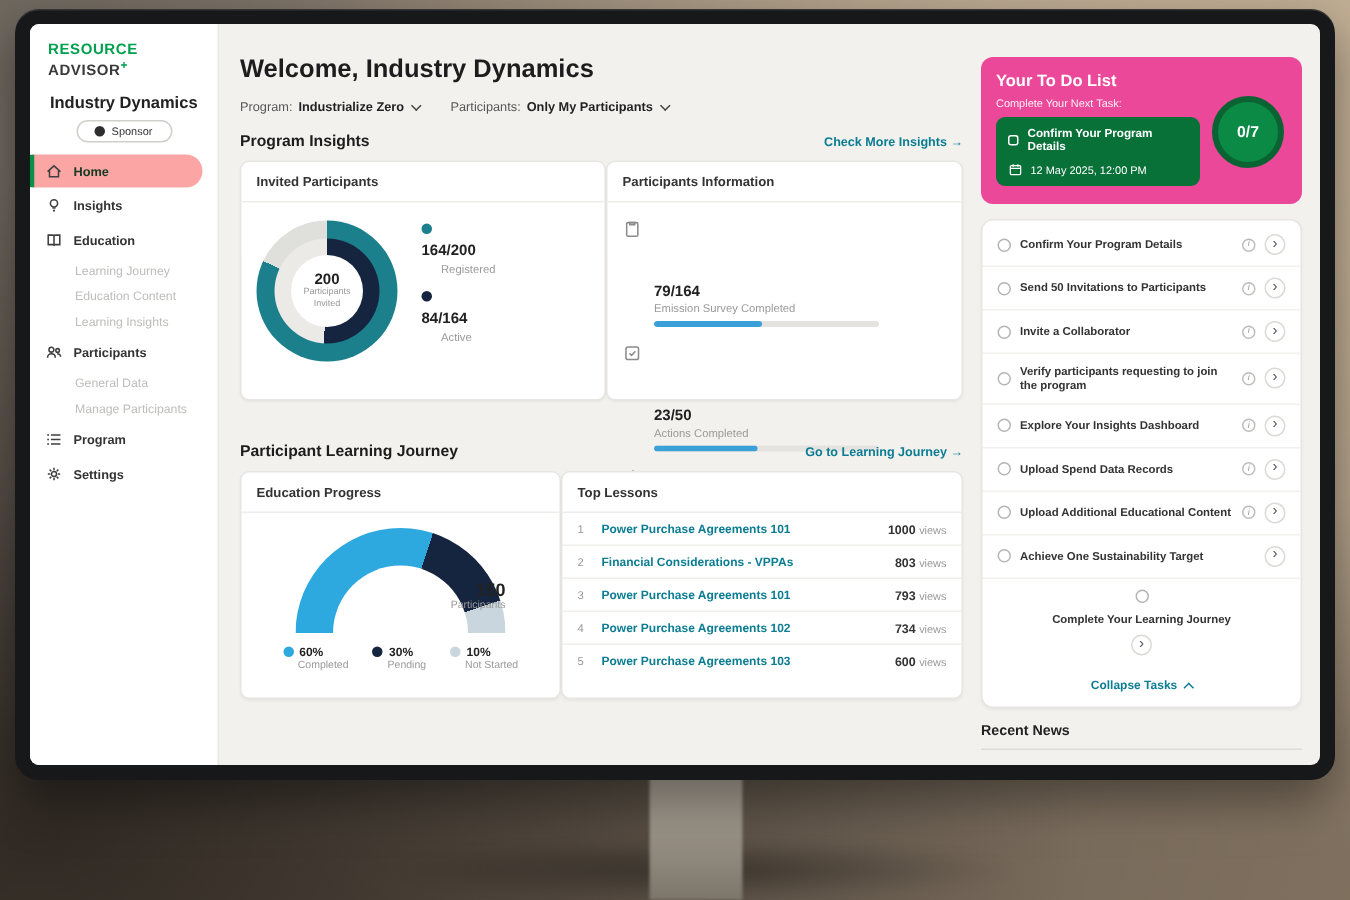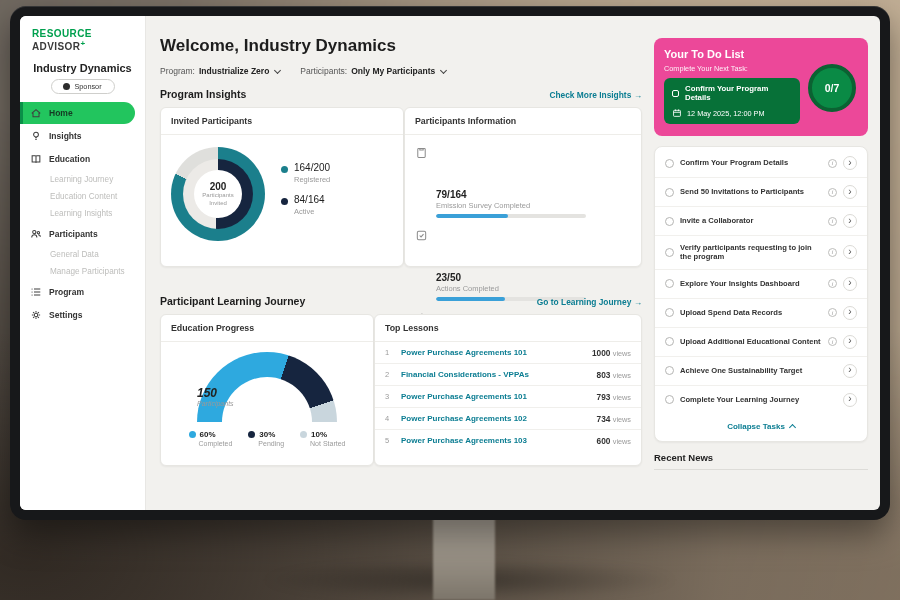--- a/index.html
+++ b/index.html
@@ -31,21 +31,21 @@
   .sidebar { flex:0 0 126px; background:#fff; border-right:1px solid #e8e7e4; padding-top:12px; }
   .logo { padding:0 12px 8px; font-size:10px; font-weight:800; letter-spacing:0.4px; }
   .logo .lg { color:#00a04e; } .logo .ld { color:#3a3a3a; } .logo sup { color:#00a04e; font-size:8px; }
   .org { text-align:center; font-size:11px; font-weight:700; color:#222; margin-top:2px; }
   .sponsor { display:flex; align-items:center; gap:4px; justify-content:center; width:64px; margin:5px auto 8px;
     border:1px solid #cfcfcc; border-radius:10px; padding:2px 6px; font-size:7.3px; color:#333; }
   .sponsor .sdot { width:7px; height:7px; border-radius:50%; background:#2d2d2d; }
   .nav-item { display:flex; align-items:center; gap:7px; padding:5px 10px; margin:1px 0; font-size:8.5px;
     font-weight:700; color:#333; cursor:pointer; }
   .nav-item .nicon { width:12px; height:12px; color:#3f3f3f; display:inline-flex; }
-  .nav-item.active { background:#22c55e; border-left:3px solid #0a9048; padding-left:7px;
+  .nav-item.active { background:#fca5a5; border-left:3px solid #0a9048; padding-left:7px;
     border-radius:0 14px 14px 0; margin-right:10px; color:#143a23; }
   .nav-sub { padding:4px 10px 4px 30px; font-size:8.2px; color:#bdbdbb; cursor:pointer; }
 
   
   .content { flex:1; display:flex; gap:12px; padding:12px 12px 0 14px; overflow:hidden; }
   .main { flex:0 0 482px; }
   .welcome { font-size:17px; font-weight:800; color:#1d1d1d; margin:8px 0 10px; }
   .filters { display:flex; gap:20px; font-size:8.5px; color:#555; margin-bottom:12px; align-items:center; }
   .filter { cursor:pointer; display:flex; align-items:center; }
   .fval { font-weight:800; color:#222; margin-left:4px; }
@@ -65,42 +65,42 @@
   .inv-body { display:flex; align-items:center; gap:16px; padding:12px 10px; }
   .donut { width:94px; height:94px; border-radius:50%; position:relative; flex:0 0 94px;
     background:conic-gradient(#1b7f8c 0 82%, #dfdfdc 82% 100%); }
   .donut .d2 { position:absolute; inset:12px; border-radius:50%;
     background:conic-gradient(#16253f 0 51%, #eceae7 51% 100%); }
   .donut .hole { position:absolute; inset:23px; border-radius:50%; background:#fff;
     display:flex; flex-direction:column; align-items:center; justify-content:center; text-align:center; }
   .hole .hv { font-size:10px; font-weight:800; color:#222; }
   .hole .hl { font-size:6px; color:#999; width:36px; line-height:1.2; }
   .legend-item { margin-bottom:10px; }
-  .legend-top { display:flex; align-items:flex-end; gap:6px; font-size:10px; font-weight:400; color:#222; }
+  .legend-top { display:flex; align-items:flex-start; gap:6px; font-size:10px; font-weight:700; color:#222;flex-direction:column; }
   .ldot { width:7px; height:7px; border-radius:50%; }
   .legend-sub { font-size:7.5px; color:#9a9a9a; margin:2px 0 0 13px; }
 
   
   .card-info { flex:1; height:160px; }
   .stat { display:flex; gap:8px; margin-bottom:10px; }
   .sicon { width:13px; height:13px; color:#8b8b8b; flex:0 0 13px; margin-top:1px; }
   .sval { font-size:10px; font-weight:700; color:#222;margin-top:44px; }
   .slab { font-size:7.5px; color:#9a9a9a; margin-top:1px; }
   .sbar { margin-top:4px; width:150px; height:4px; background:#e4e3e0; border-radius:2px; overflow:hidden; }
   .sbar i { display:block; height:100%; background:#3aa0d8; border-radius:2px; }
   .w48 { width:48%; } .w46 { width:46%; }
 
   
   .card-edu { width:214px; height:152px; }
   .gauge-wrap { position:relative; width:140px; height:70px; margin:10px auto 0; }
   .gauge { position:absolute; inset:0; overflow:hidden; }
   .gauge .arc { position:absolute; top:0; left:0; width:140px; height:140px; border-radius:50%;
     background:conic-gradient(from 270deg, #2ea9df 0 30%, #16253f 30% 45%, #c9d6dd 45% 50%, transparent 50% 100%); }
   .gauge .ghole { position:absolute; left:25px; top:25px; width:90px; height:90px; border-radius:50%; background:#fff; }
-  .gauge-label { position:absolute; left:0; right:0; top:34px; text-align:left;font-style:italic; }
+  .gauge-label { position:absolute; left:0; right:0; top:34px; text-align:right; }
   .gauge-label .gv { font-size:12px; font-weight:800; color:#222; }
   .gauge-label .gl { font-size:7px; color:#999; }
   .edu-legend { display:flex; justify-content:center; gap:16px; margin-top:8px; }
   .edu-leg-top { display:flex; align-items:center; gap:4px; font-size:8px; font-weight:800; color:#222; }
   .edu-leg-sub { font-size:7px; color:#9a9a9a; margin:1px 0 0 10px; }
 
   
   .card-lessons { flex:1; height:152px; }
   .lesson { display:flex; align-items:center; gap:8px; padding:5.5px 10px; border-bottom:1px solid #f0efec; cursor:pointer; }
   .lesson:last-child { border-bottom:none; }
@@ -468,21 +468,21 @@
               <span class="tcheck"></span>
               <span class="tlabel">Upload Additional Educational Content</span>
               <span class="tinfo">i</span>
               <span class="tchev">›</span>
             </div>
             <div class="task">
               <span class="tcheck"></span>
               <span class="tlabel">Achieve One Sustainability Target</span>
               <span class="tchev">›</span>
             </div>
-            <div class="task" style="border-bottom:none;">
+            <div class="task" style="border-bottom:none;flex-direction:column;">
               <span class="tcheck"></span>
               <span class="tlabel">Complete Your Learning Journey</span>
               <span class="tchev">›</span>
             </div>
             <div class="collapse">
               <span>Collapse Tasks</span>
               <span class="chev chev-up"></span>
             </div>
           </div>
 

